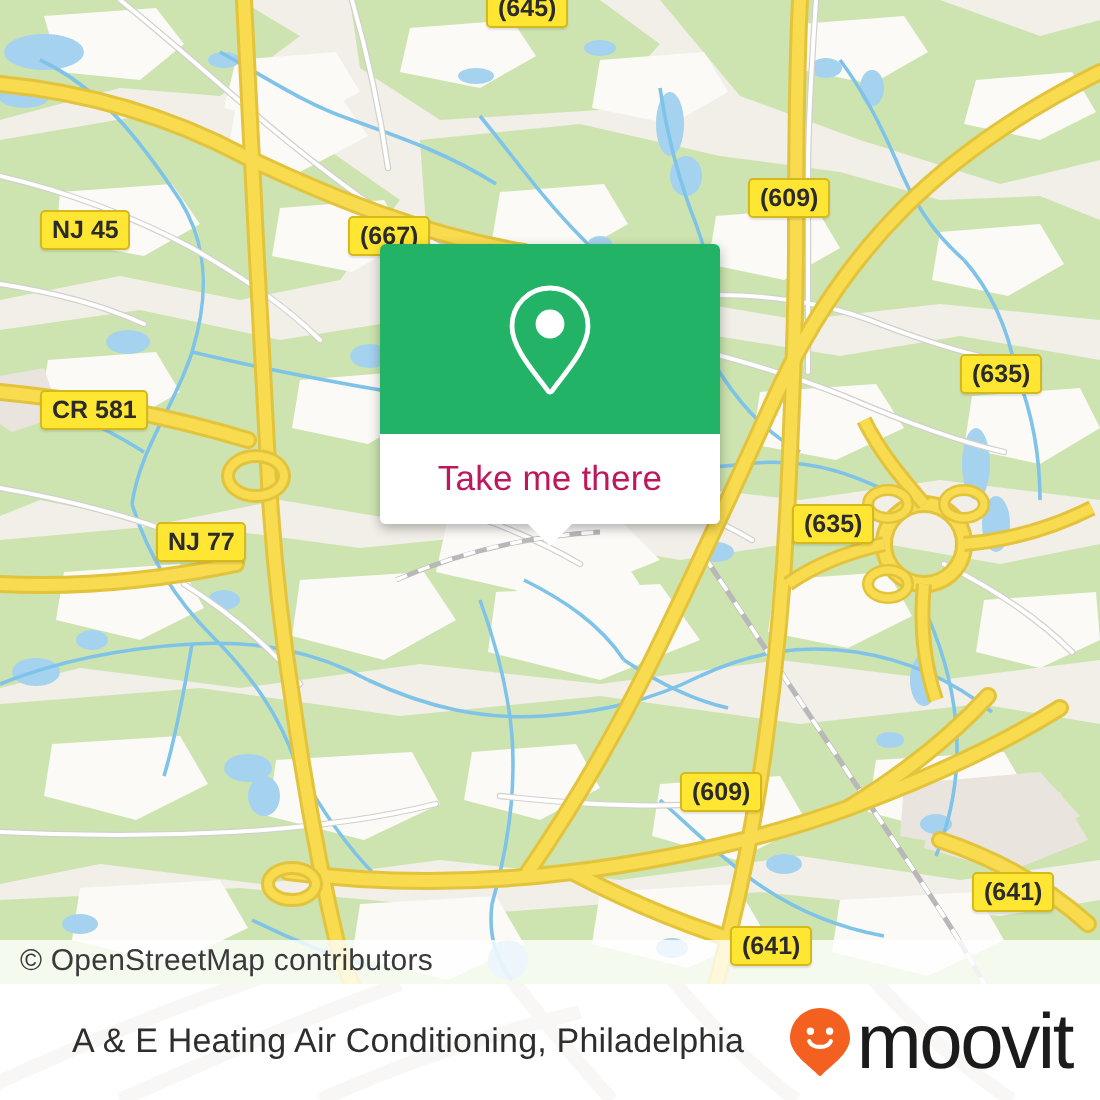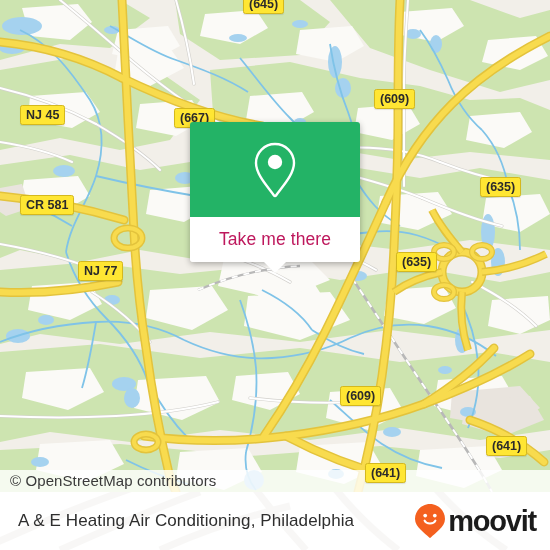--- a/index.html
+++ b/index.html
@@ -63,26 +63,27 @@
     overflow:hidden;
   }
   .footer-watermark{
     position:absolute;left:0;top:0;width:100%;height:100%;
     opacity:.35;pointer-events:none;
   }
   .footer-title{
     position:relative;
     font-size:17px;color:#2e2e2e;letter-spacing:.1px;white-space:nowrap;
     flex:1 1 auto;
+    margin-left:18px;
   }
   .brand{
     position:relative;display:flex;align-items:center;gap:2px;flex:0 0 auto;
   }
   .brand-word{
-    font-size:29px;font-weight:bold;color:#1b1b1b;
+    font-size:39px;font-weight:normal;color:#1b1b1b;
     letter-spacing:-1.2px;line-height:1;
   }
 </style>
 </head>
 <body>
 
 <div id="app">
 
   <div class="map-wrap">
 

